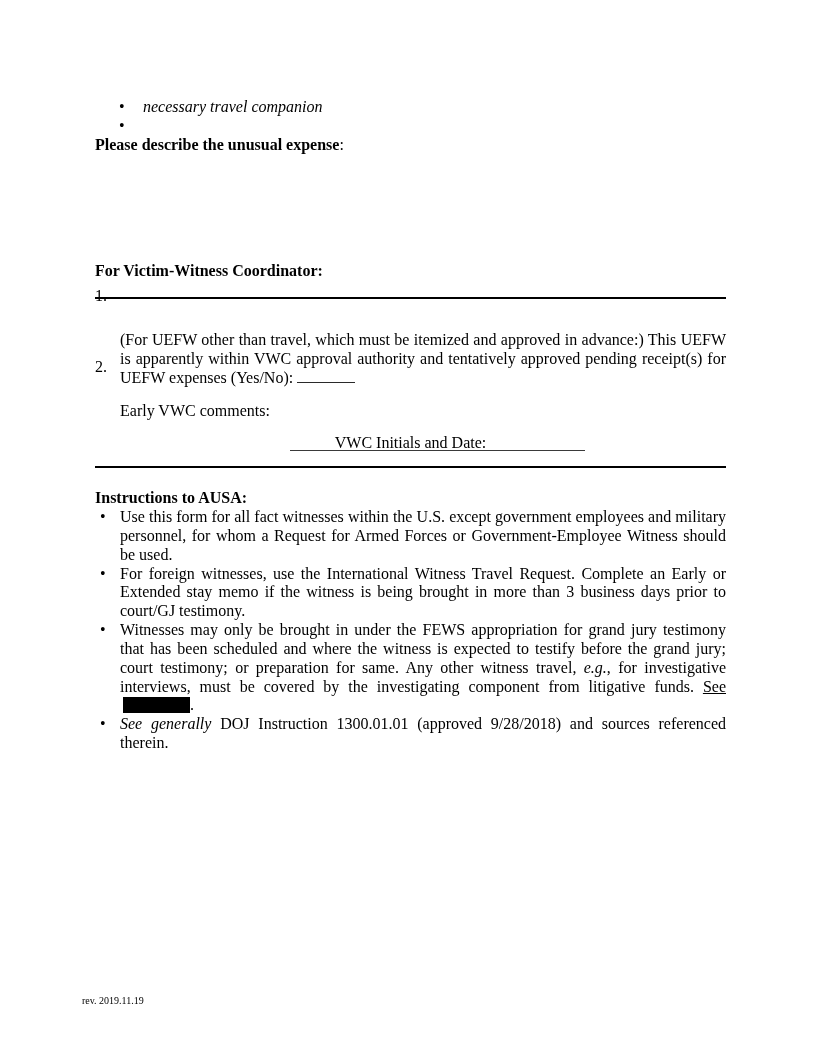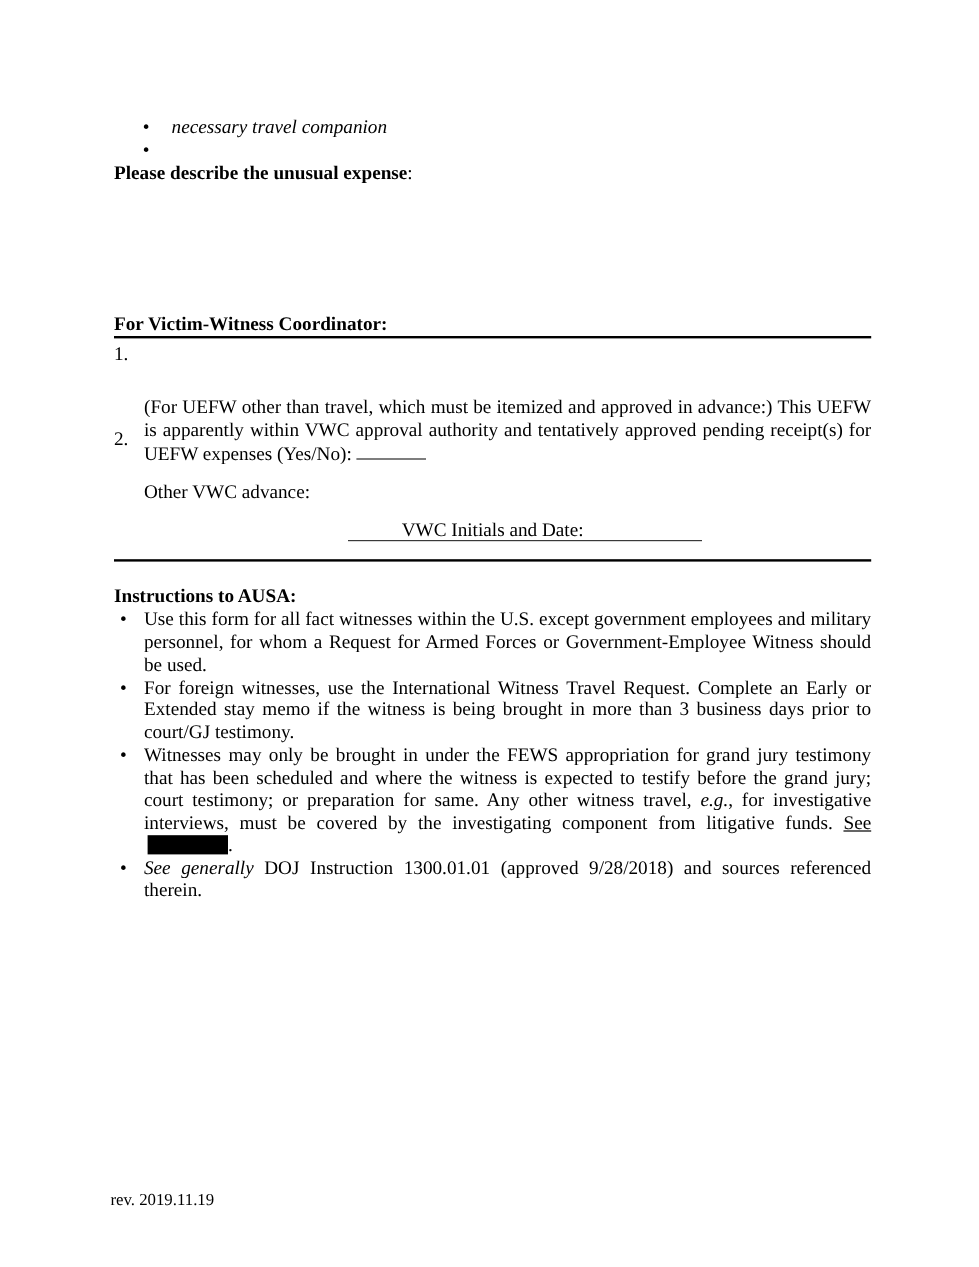--- a/index.html
+++ b/index.html
@@ -20,21 +20,21 @@
   .intro-item .marker { position: absolute; left: 24px; font-style: normal; }
 
   .describe-line { left: 95px; top: 135px; width: 631px; line-height: 19px; }
   .describe-line .bold { font-weight: bold; }
 
   
   .vwc-heading {
     left: 95px; top: 262px; width: 631px;
     font-weight: bold; line-height: 18px;
     border-bottom: 2px solid #000;
-    padding-bottom: 0;
+    padding-bottom: 17px;
   }
   .num-item { left: 95px; width: 631px; line-height: 18.6px; }
   .num-item .num { position: absolute; left: 0; }
   .num-item .num-body { margin-left: 25px; text-align: justify; margin-top: 44px; }
   .item-1 { top: 287px; }
   .item-2 { top: 358px; }
 
   .blank-short {
     display: inline-block; width: 58px; height: 14px;
     border-bottom: 1px solid #2a2a2a; margin-left: 4px;
@@ -55,21 +55,21 @@
   .ins-list { left: 95px; top: 508px; width: 631px; line-height: 18.85px; }
   .ins-item { position: relative; padding-left: 25px; text-align: justify; }
   .ins-item .marker { position: absolute; left: 5px; }
   .it { font-style: italic; }
   .u { text-decoration: underline; }
   .redaction {
     display: inline-block; width: 67px; height: 16px;
     background: #000000; vertical-align: -3px; margin-left: 3px;
   }
 
-  .footer { left: 92px; top: 994px; font-size: 14px; line-height: 13px; }
+  .footer { left: 82px; top: 994px; font-size: 10px; line-height: 13px; }
 </style>
 </head>
 <body>
 
 <div>
 
   <div class="abs intro-list">
     <div class="intro-item">
       <span class="marker">•</span>
       <span>necessary travel companion</span>
@@ -88,21 +88,21 @@
   <div class="abs num-item item-1">
     <span class="num">1.</span>
     <div class="num-body">
       <span>(For UEFW other than travel, which must be itemized and approved in advance:) This UEFW is apparently within VWC approval authority and tentatively approved pending receipt(s) for UEFW expenses (Yes/No):</span><span class="blank-short"></span>
     </div>
   </div>
 
   <div class="abs num-item item-2">
     <span class="num">2.</span>
     <div class="num-body">
-      <span>Other VWC advance:</span>
+      <span>Early VWC comments:</span>
     </div>
   </div>
 
   <div class="abs initials-row">
     <span>VWC Initials and Date:</span>
     <span class="blank-long"></span>
   </div>
 
   <div class="abs divider"></div>
 

